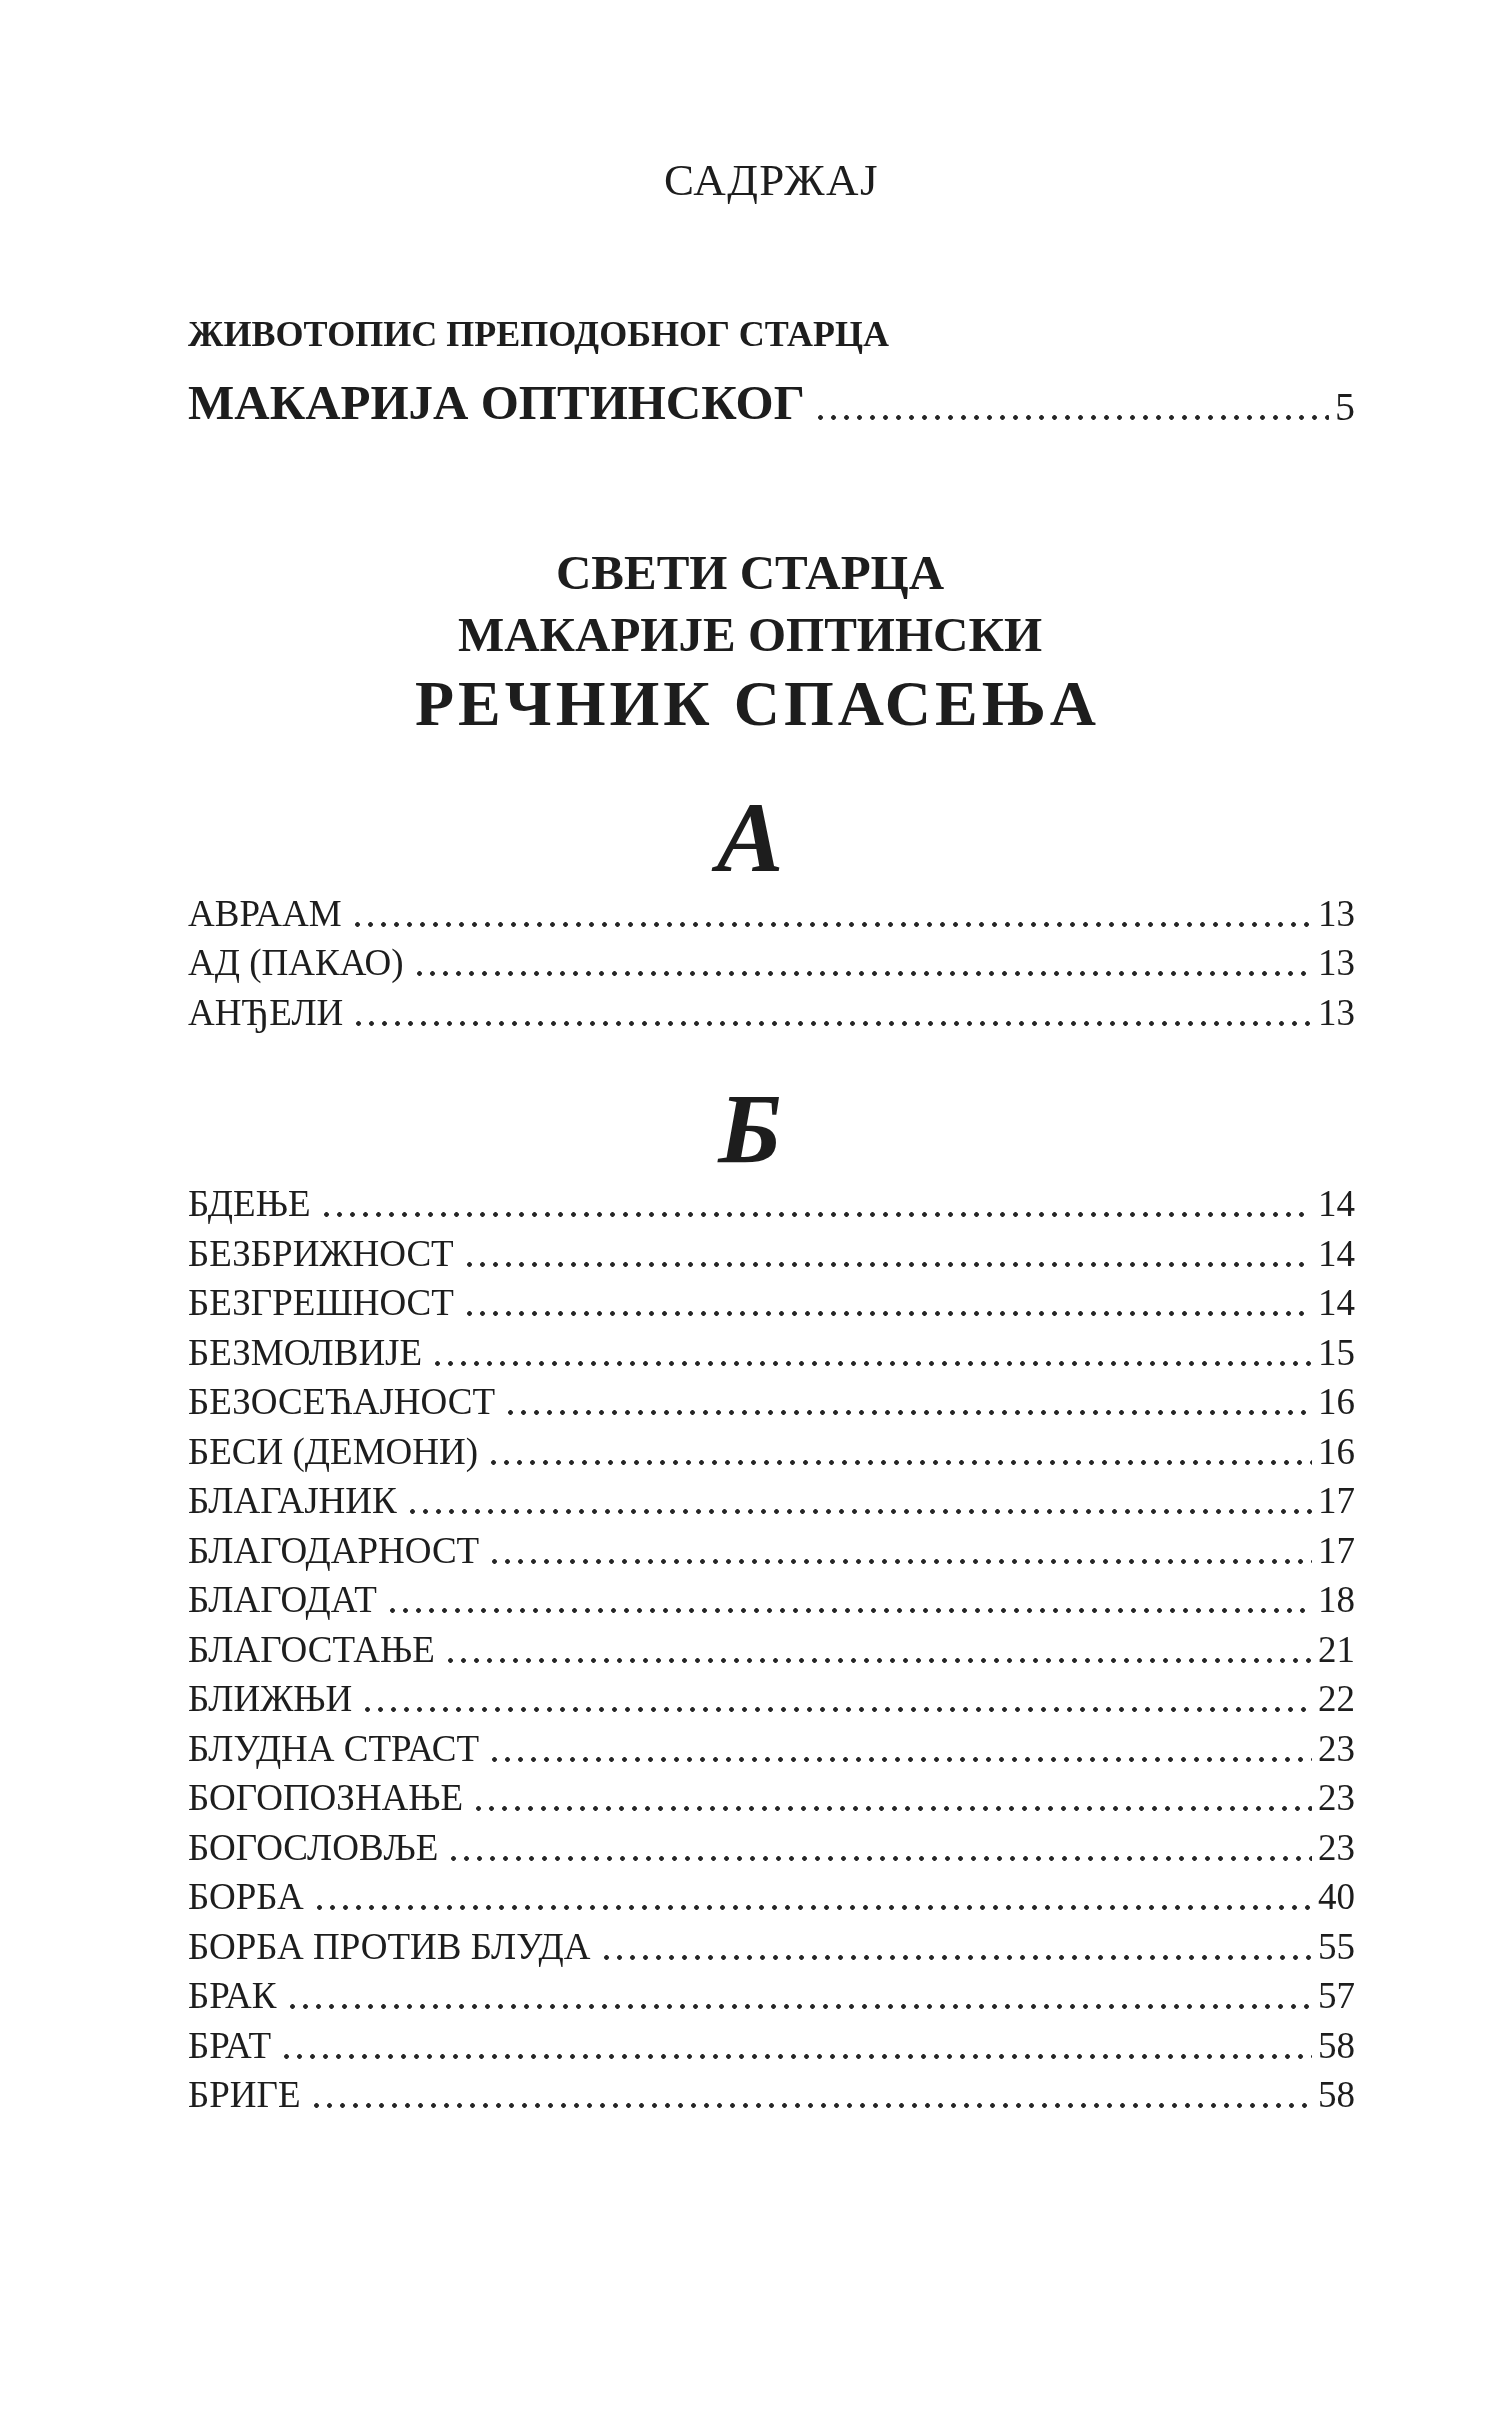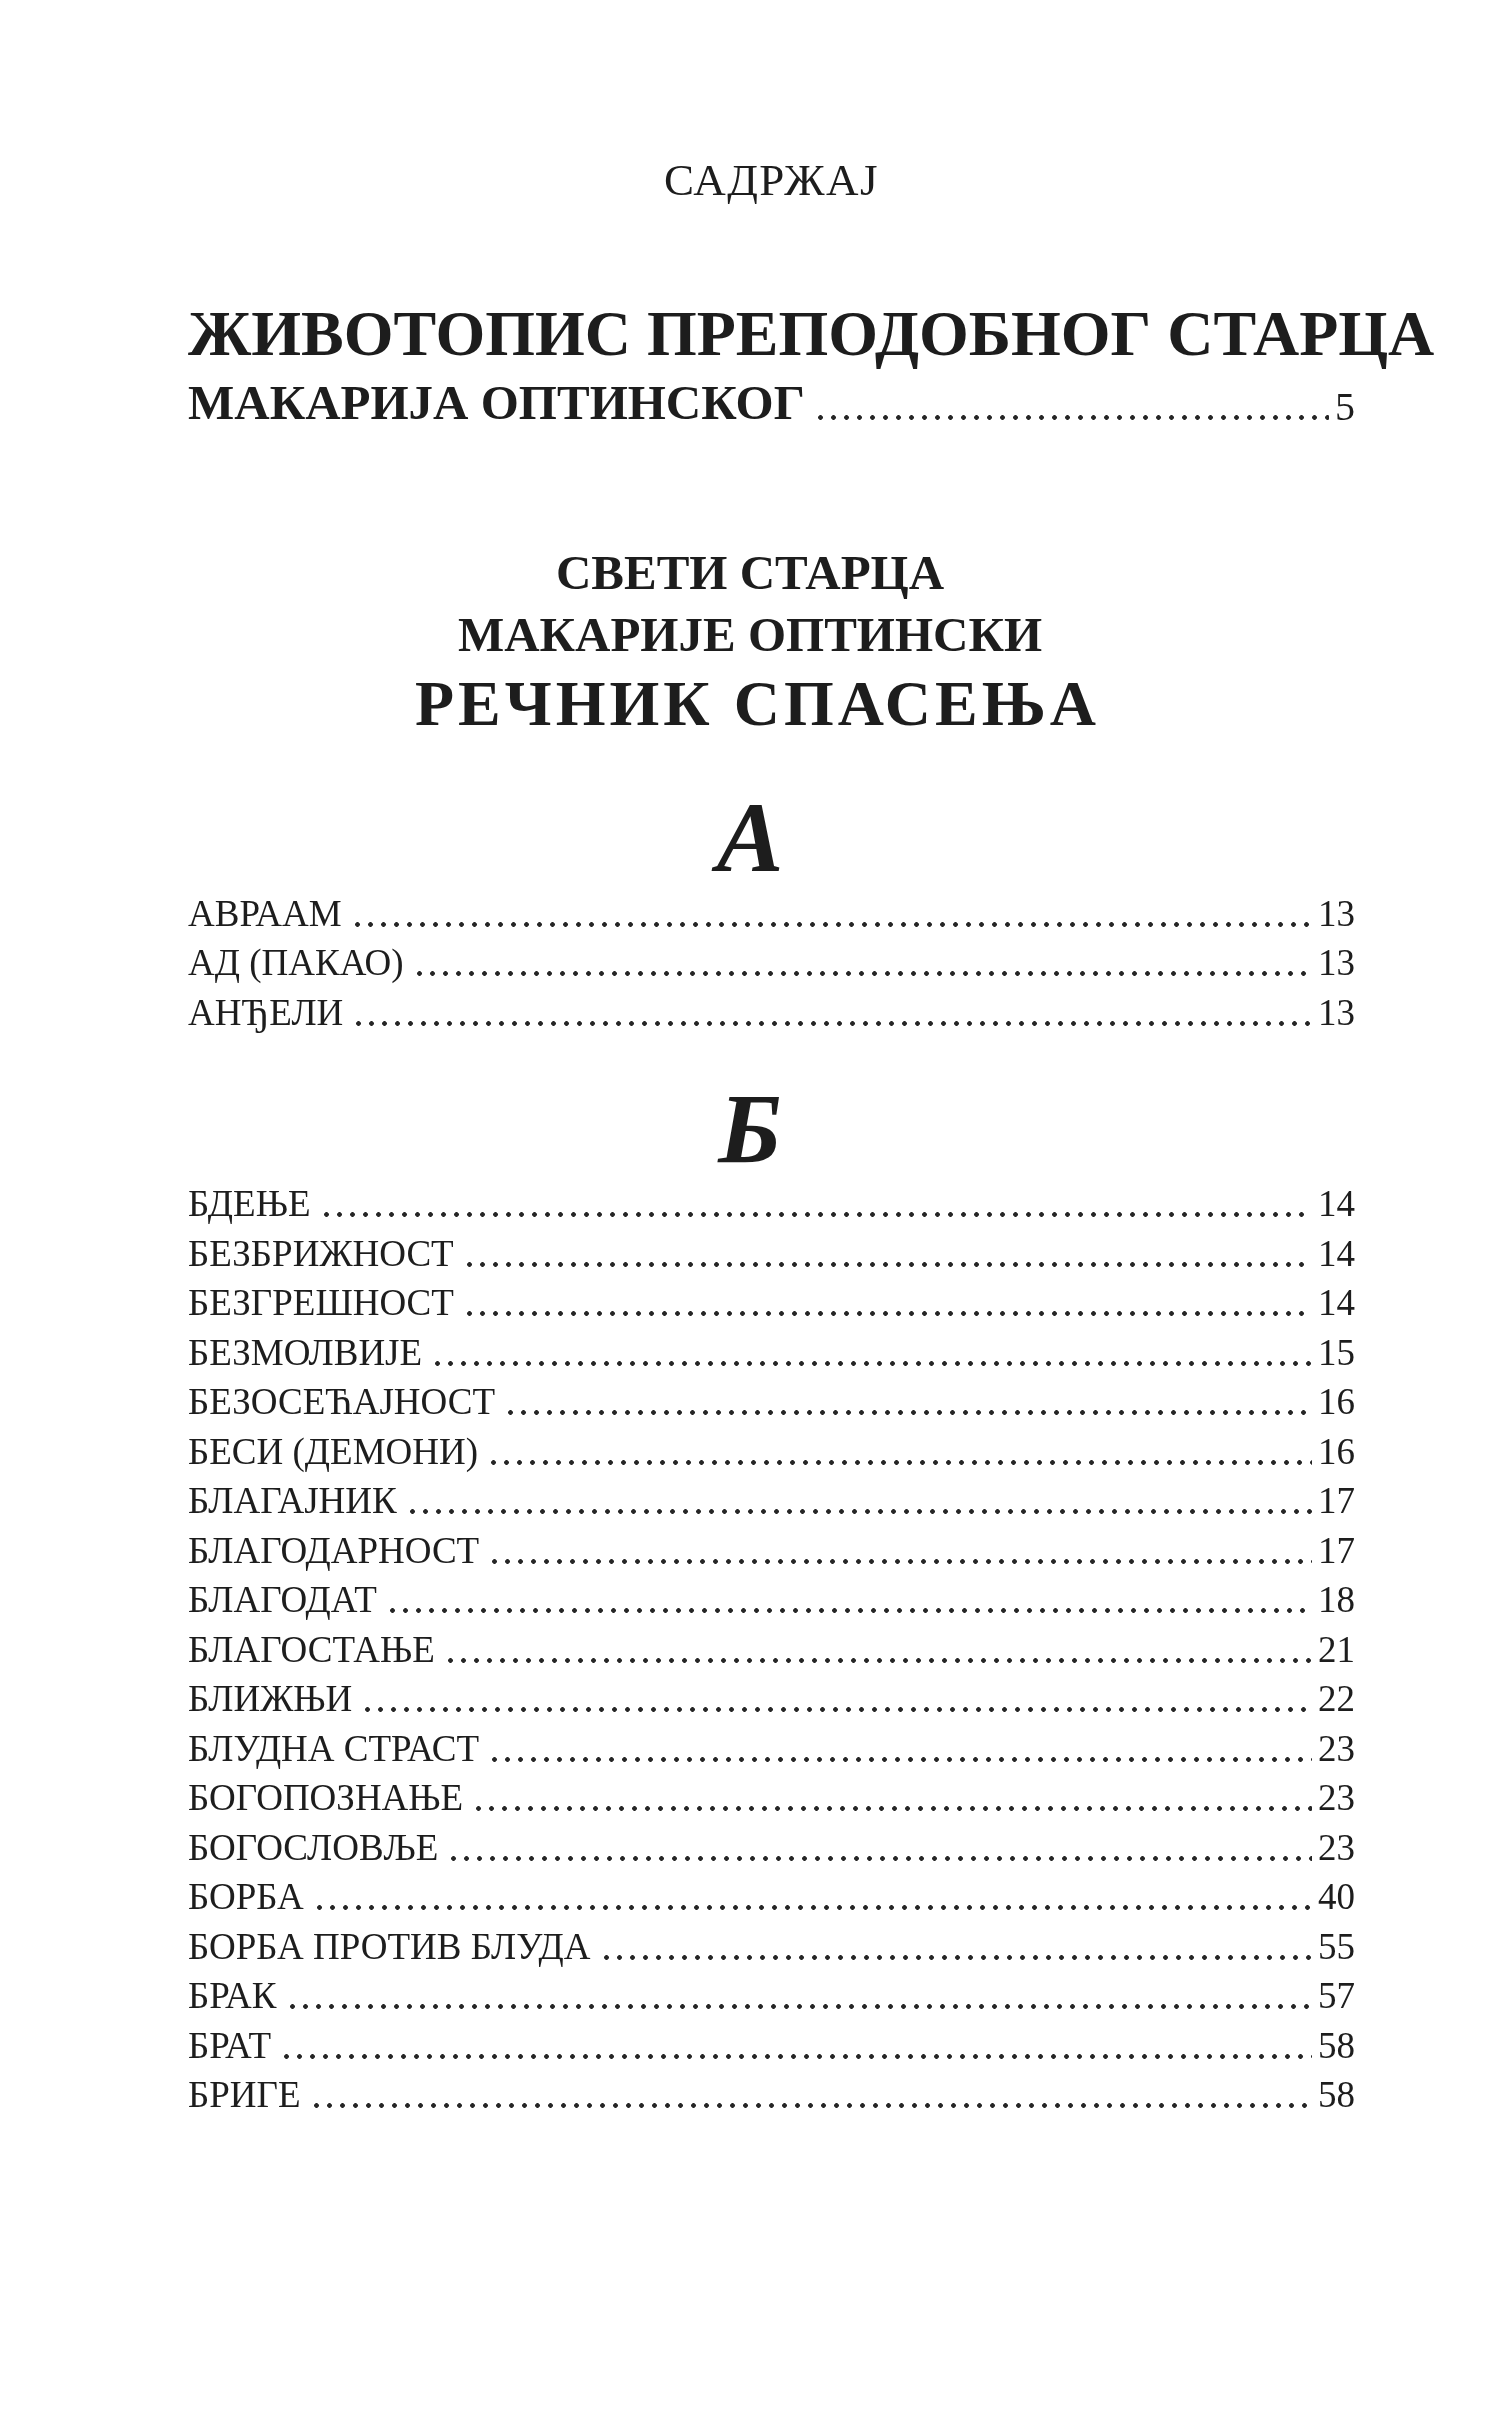--- a/index.html
+++ b/index.html
@@ -25,21 +25,21 @@
   .doc-title {
     padding-top: 158px;
     margin: 0;
     font-size: 45px;
     font-weight: normal;
     letter-spacing: 1.5px;
     line-height: 1;
   }
   .preface { margin-top: 100px; }
   .preface-line1 {
-    font-size: 64px;
+    font-size: 36px;
     font-weight: bold;
     line-height: 62px;
     white-space: nowrap;
   }
   .toc-row {
     display: flex;
     align-items: flex-end;
     height: 49.5px;
     font-size: 37px;
     line-height: 1;

